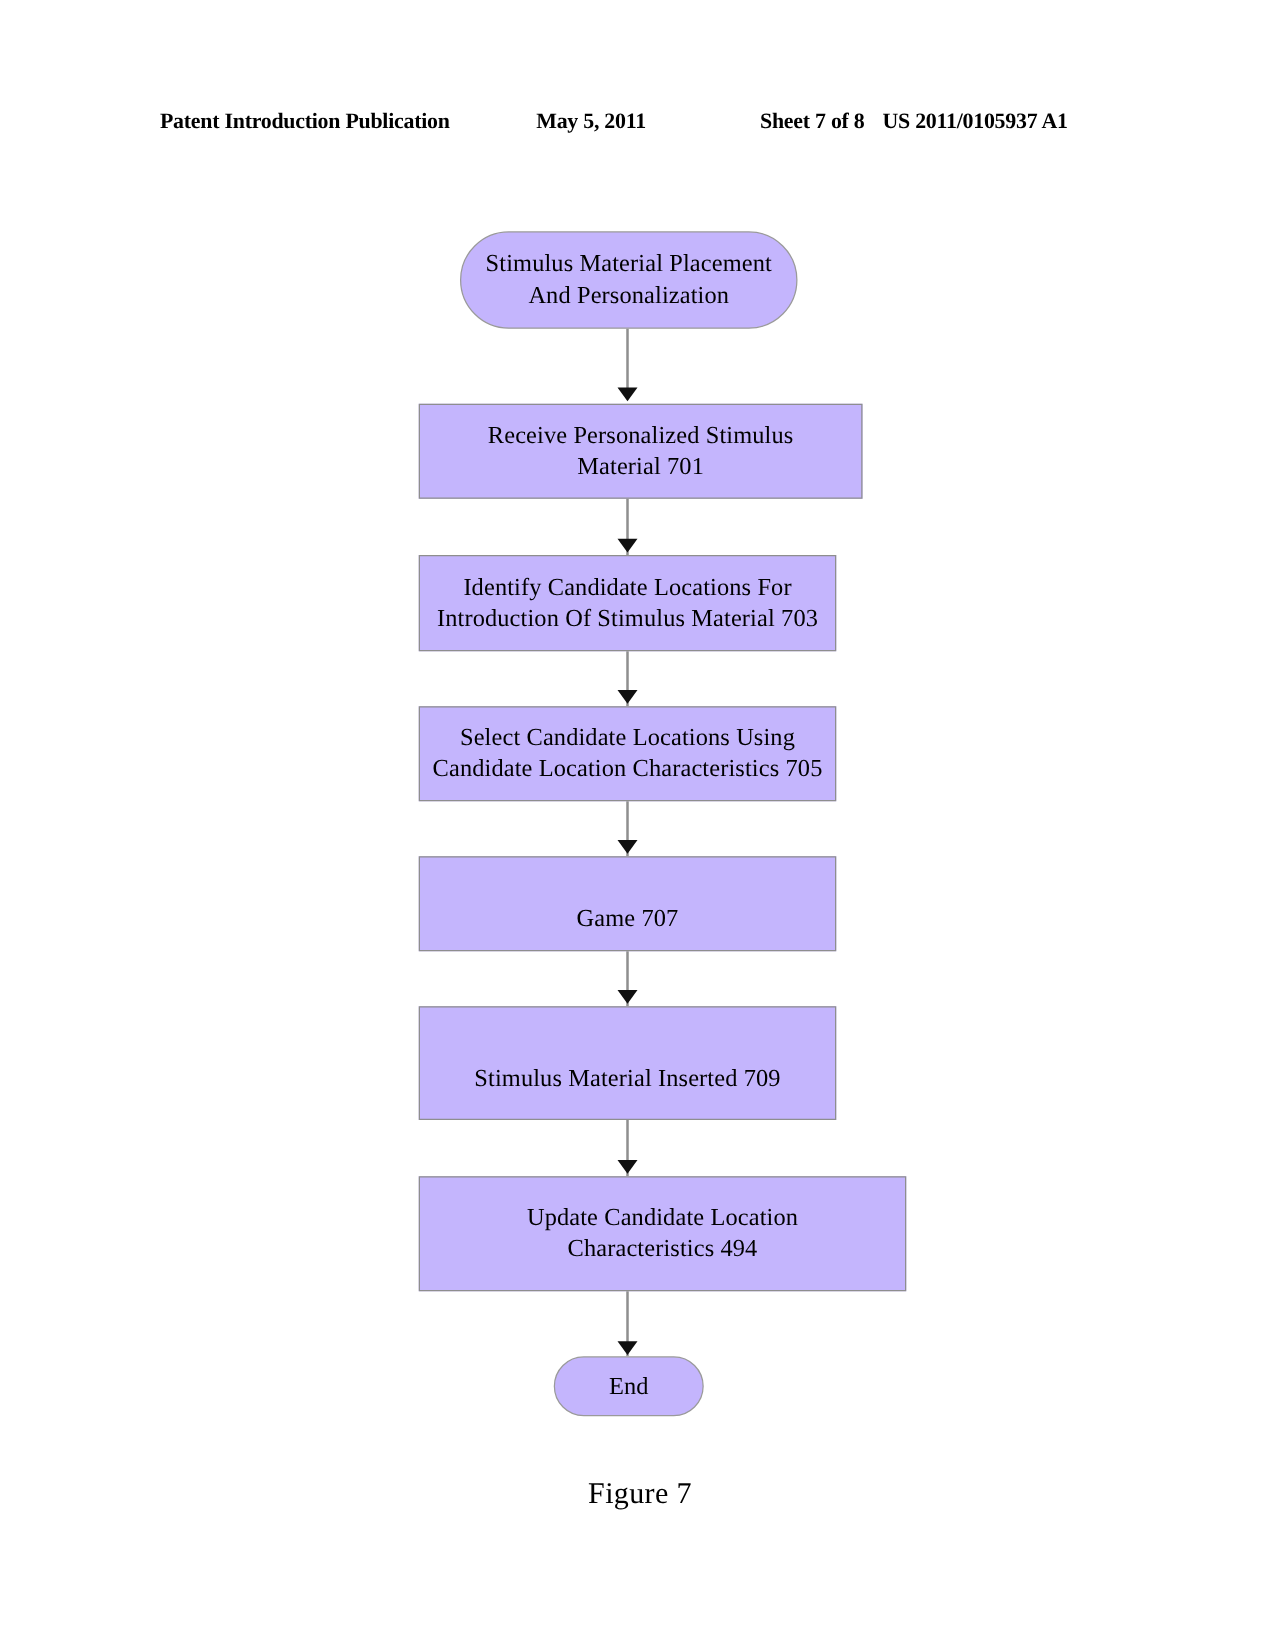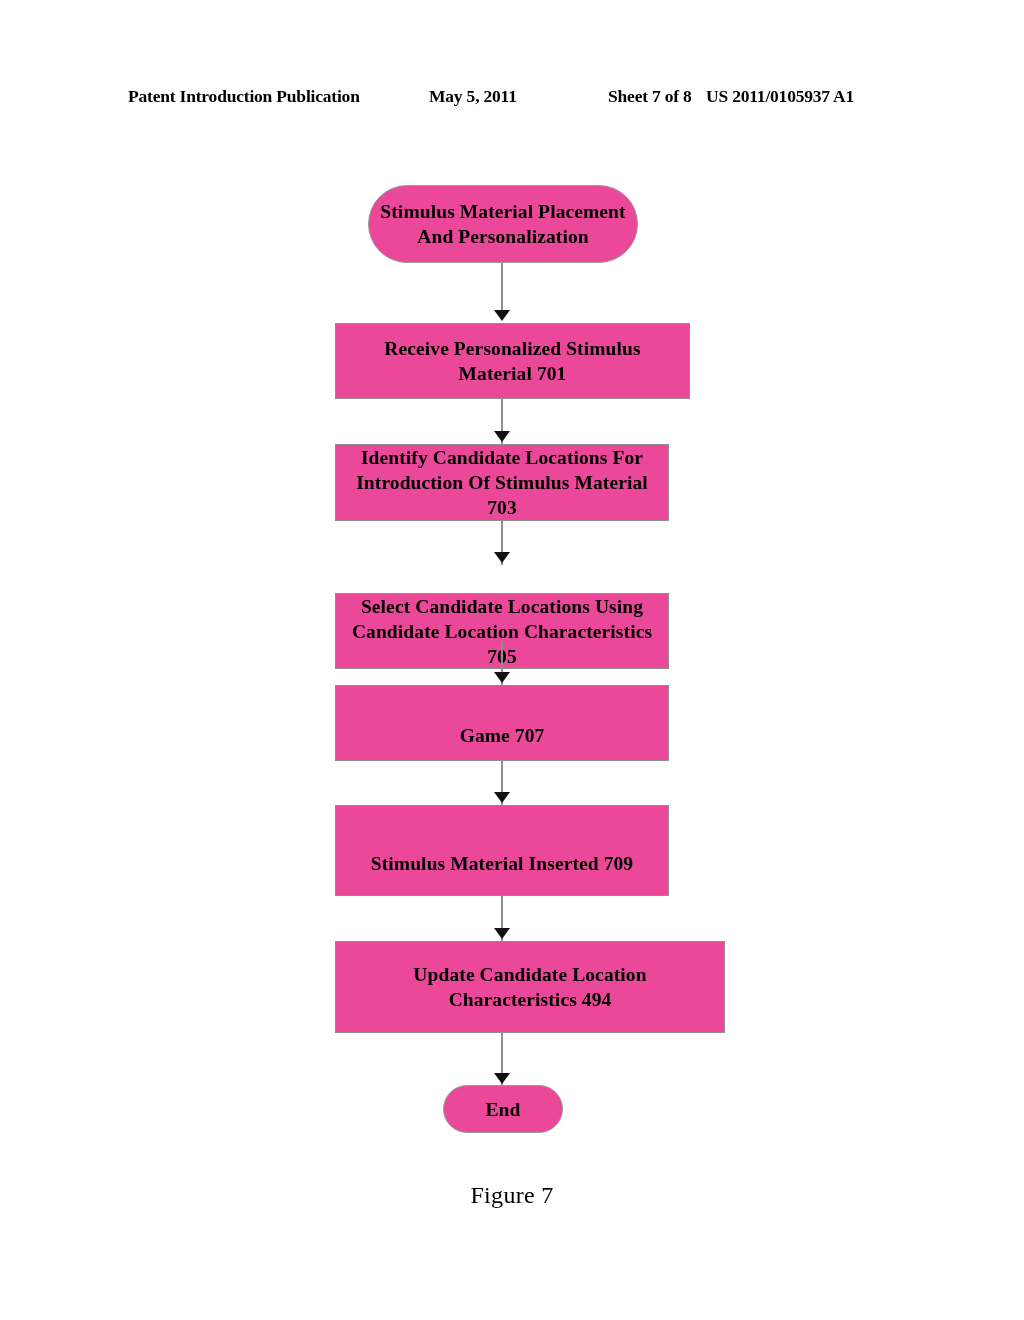--- a/index.html
+++ b/index.html
@@ -41,26 +41,25 @@
     position: absolute;
     left: 0;
     top: 0;
     width: 1024px;
     height: 1320px;
   }
 
   .node {
     position: absolute;
     box-sizing: border-box;
-    background: #ec4899;
+    background: #c4b5fd;
     display: flex;
     align-items: center;
     justify-content: flex-end;
     text-align: center;
-    font-weight: bold;
   }
 
   .node-text {
     display: block;
     width: 100%;
     padding: 0 8px;
     box-sizing: border-box;
     font-size: 19.5px;
     line-height: 25px;
     letter-spacing: 0.1px;
@@ -139,21 +138,21 @@
   <div class="node process" style="left:335px; top:444px; width:334px; height:77px;">
     <span class="node-text">
       <span>Identify Candidate Locations For</span><br>
       <span>Introduction Of Stimulus Material 703</span>
     </span>
   </div>
 
   <div class="connector" style="left:501px; top:521px; height:44px;"></div>
   <div class="arrowhead" style="left:494px; top:552px;"></div>
 
-  <div class="node process" style="left:335px; top:565px; width:334px; height:76px;margin-top:28px;">
+  <div class="node process" style="left:335px; top:565px; width:334px; height:76px;">
     <span class="node-text">
       <span>Select Candidate Locations Using</span><br>
       <span>Candidate Location Characteristics 705</span>
     </span>
   </div>
 
   <div class="connector" style="left:501px; top:641px; height:44px;"></div>
   <div class="arrowhead" style="left:494px; top:672px;"></div>
 
   <div class="node process" style="left:335px; top:685px; width:334px; height:76px;">

